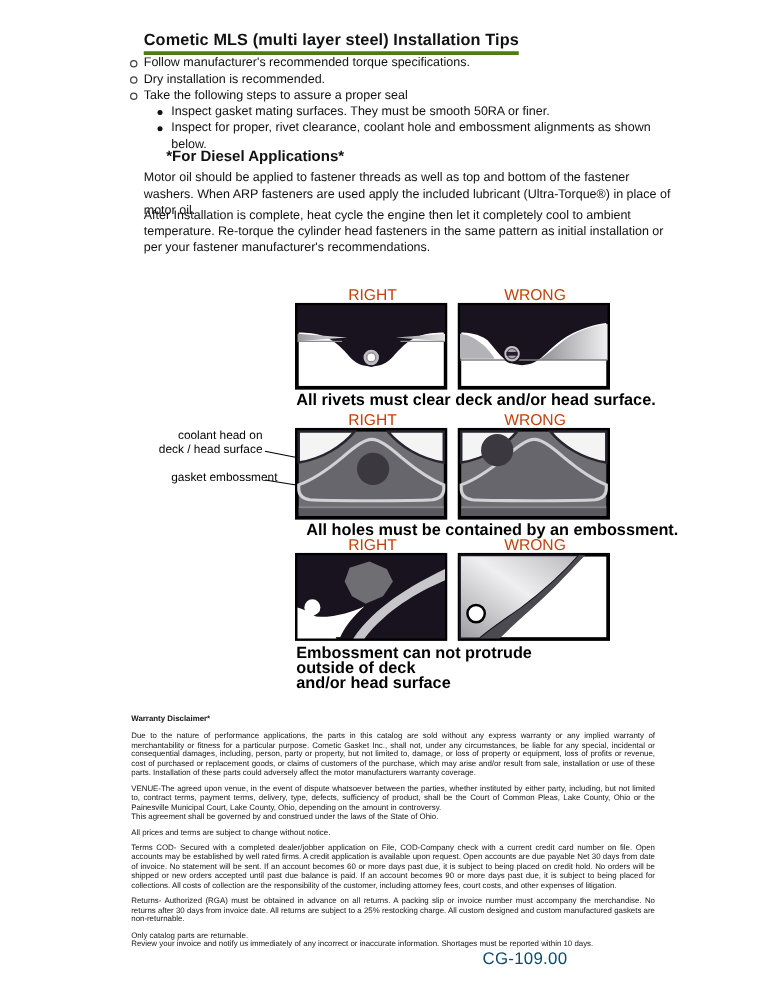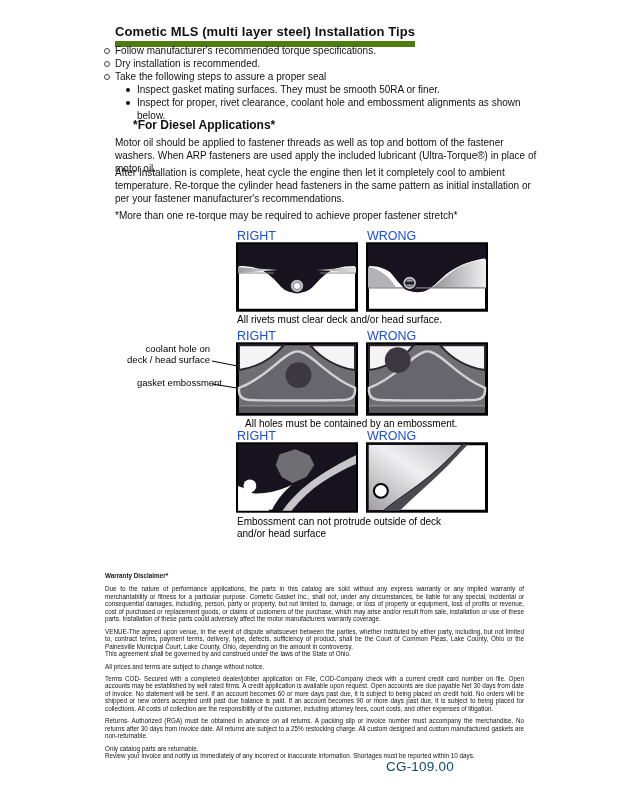--- a/index.html
+++ b/index.html
@@ -2,35 +2,35 @@
 <html><head>
 <meta charset="utf-8">
 <style>
   html,body{margin:0;padding:0;background:#ffffff;}
   body{width:618px;height:800px;position:relative;overflow:hidden;
        font-family:"Liberation Sans","DejaVu Sans",sans-serif;color:#111;}
   .page{position:absolute;inset:0;background:#fff;}
 
   
   .title{position:absolute;left:115px;top:24px;font-size:13px;font-weight:bold;
-         border-bottom:6px solid #4d7c0f;padding-bottom:2px;letter-spacing:.1px;}
+         border-bottom:3px solid #4d7c0f;padding-bottom:2px;letter-spacing:.1px;}
   .bullets{position:absolute;left:104px;top:44px;width:440px;font-size:10px;line-height:13px;}
   .b-row{position:relative;padding-left:11px;}
   .ring{position:absolute;left:0;top:4px;width:4px;height:4px;border:1px solid #444;border-radius:50%;}
   .sub{margin-left:22px;}
   .dot{position:absolute;left:0;top:4.5px;width:4px;height:4px;background:#111;border-radius:50%;}
 
   .diesel-h{position:absolute;left:115px;top:118px;font-size:12px;font-weight:bold;margin-left:18px;}
   .para{position:absolute;left:115px;width:426px;font-size:10px;line-height:13px;}
   .p1{top:136px;} .p2{top:166px;} .p3{top:209px;}
 
   
-  .hdr{position:absolute;width:122px;text-align:left;font-size:12.5px;color:#1d4ed8;}
+  .hdr{position:absolute;width:122px;text-align:center;font-size:12.5px;color:#c2410c;}
   .panel{position:absolute;width:122px;}
-  .cap{position:absolute;font-size:10px;line-height:12px;color:#000;}
+  .cap{position:absolute;font-size:13px;line-height:12px;color:#000;font-weight:bold;}
 
   .lbl{position:absolute;width:100px;text-align:right;font-size:9.5px;line-height:10.5px;color:#000;}
   .leaders{position:absolute;left:110px;top:340px;width:200px;height:60px;}
 
   
   .fine{position:absolute;left:105px;top:572px;width:419px;font-size:6.3px;line-height:7.45px;
         text-align:justify;color:#141414;}
   .fine p{margin:0 0 5px 0;}
   .fine .h{font-weight:bold;margin-bottom:6px;}
   .fine .tight{margin:0;}
@@ -63,21 +63,20 @@
     </div>
     <div class="b-row sub">
       <span class="dot"></span>
       <span>Inspect for proper, rivet clearance, coolant hole and embossment alignments as shown below.</span>
     </div>
   </div>
 
   <div class="diesel-h">*For Diesel Applications*</div>
   <div class="para p1">Motor oil should be applied to fastener threads as well as top and bottom of the fastener washers. When ARP fasteners are used apply the included lubricant (Ultra-Torque®) in place of motor oil.</div>
   <div class="para p2">After Installation is complete, heat cycle the engine then let it completely cool to ambient temperature. Re-torque the cylinder head fasteners in the same pattern as initial installation or per your fastener manufacturer's recommendations.</div>
-  <div class="para p3">*More than one re-torque may be required to achieve proper fastener stretch*</div>
 
   <div class="hdr" style="left:237px;top:229px;">RIGHT</div>
   <div class="hdr" style="left:367px;top:229px;">WRONG</div>
 
   <svg class="panel" style="left:236px;top:242px;" width="123" height="70" viewBox="0 0 123 70">
     <rect x="1.5" y="1.5" width="120" height="67" fill="#ffffff" stroke="#000" stroke-width="3"></rect>
     <path d="M2,2 H121 V24 C104,24 96,27 86,36 C78,43 76,51 61.5,51 C47,51 45,43 37,36 C27,27 19,24 2,24 Z" fill="#19121f"></path>
     <linearGradient id="g1a" x1="0" y1="0" x2="1" y2="0">
       <stop offset="0" stop-color="#9a9a9e"></stop>
         <stop offset="1" stop-color="#e3e3e5"></stop>
@@ -104,21 +103,21 @@
     <circle cx="44" cy="41" r="4" fill="#a7a7ab" stroke="#55525b" stroke-width="1"></circle>
     <rect x="39.5" y="39.6" width="9" height="3" fill="#241c2c"></rect>
   </svg>
 
   <div class="cap" style="left:237px;top:314px;">All rivets must clear deck and/or head surface.</div>
 
   <div class="hdr" style="left:237px;top:329px;">RIGHT</div>
   <div class="hdr" style="left:367px;top:329px;">WRONG</div>
 
   <div class="lbl" style="left:110px;top:344px;">
-    <div>coolant hole on</div>
+    <div>coolant head on</div>
     <div>deck / head surface</div>
   </div>
   <div class="lbl" style="left:122px;top:378px;">gasket embossment</div>
 
   <svg class="leaders" viewBox="0 0 200 60">
     <line x1="102" y1="21" x2="188" y2="38" stroke="#000" stroke-width="1"></line>
     <line x1="102" y1="44" x2="152" y2="52" stroke="#000" stroke-width="1"></line>
   </svg>
 
   <svg class="panel" style="left:236px;top:342px;" width="123" height="74" viewBox="0 0 123 74">

